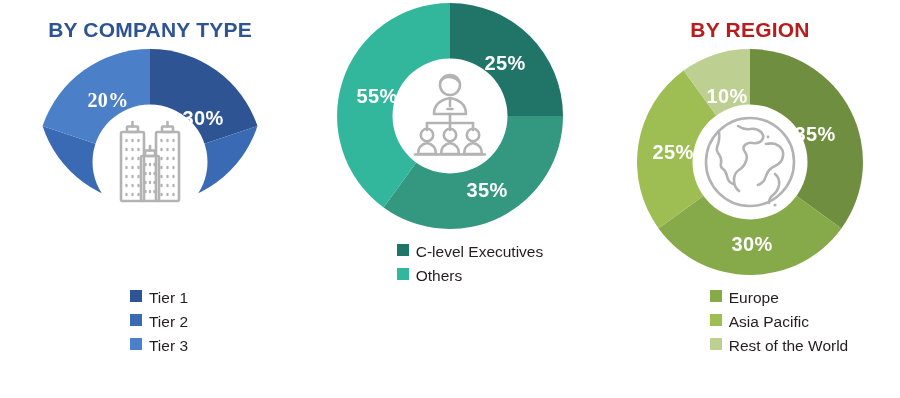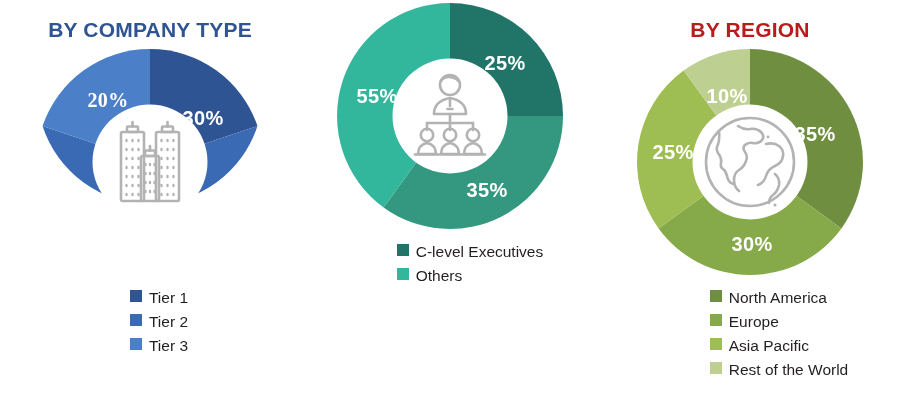--- a/index.html
+++ b/index.html
@@ -269,24 +269,20 @@
         </g>
       </svg>
       <div class="pct-label" style="left:180px; top:86px;">35%</div>
       <div class="pct-label" style="left:117px; top:196px;">30%</div>
       <div class="pct-label" style="left:38px; top:104px;">25%</div>
       <div class="pct-label" style="left:92px; top:48px;">10%</div>
     </div>
 
     <div class="legend">
       <div class="legend-row">
-        <span class="legend-swatch" style="background:#6f8e3f"></span>
-        <span class="legend-label">North America</span>
-      </div>
-      <div class="legend-row">
         <span class="legend-swatch" style="background:#86a949"></span>
         <span class="legend-label">Europe</span>
       </div>
       <div class="legend-row">
         <span class="legend-swatch" style="background:#9ebd52"></span>
         <span class="legend-label">Asia Pacific</span>
       </div>
       <div class="legend-row">
         <span class="legend-swatch" style="background:#bdd091"></span>
         <span class="legend-label">Rest of the World</span>

